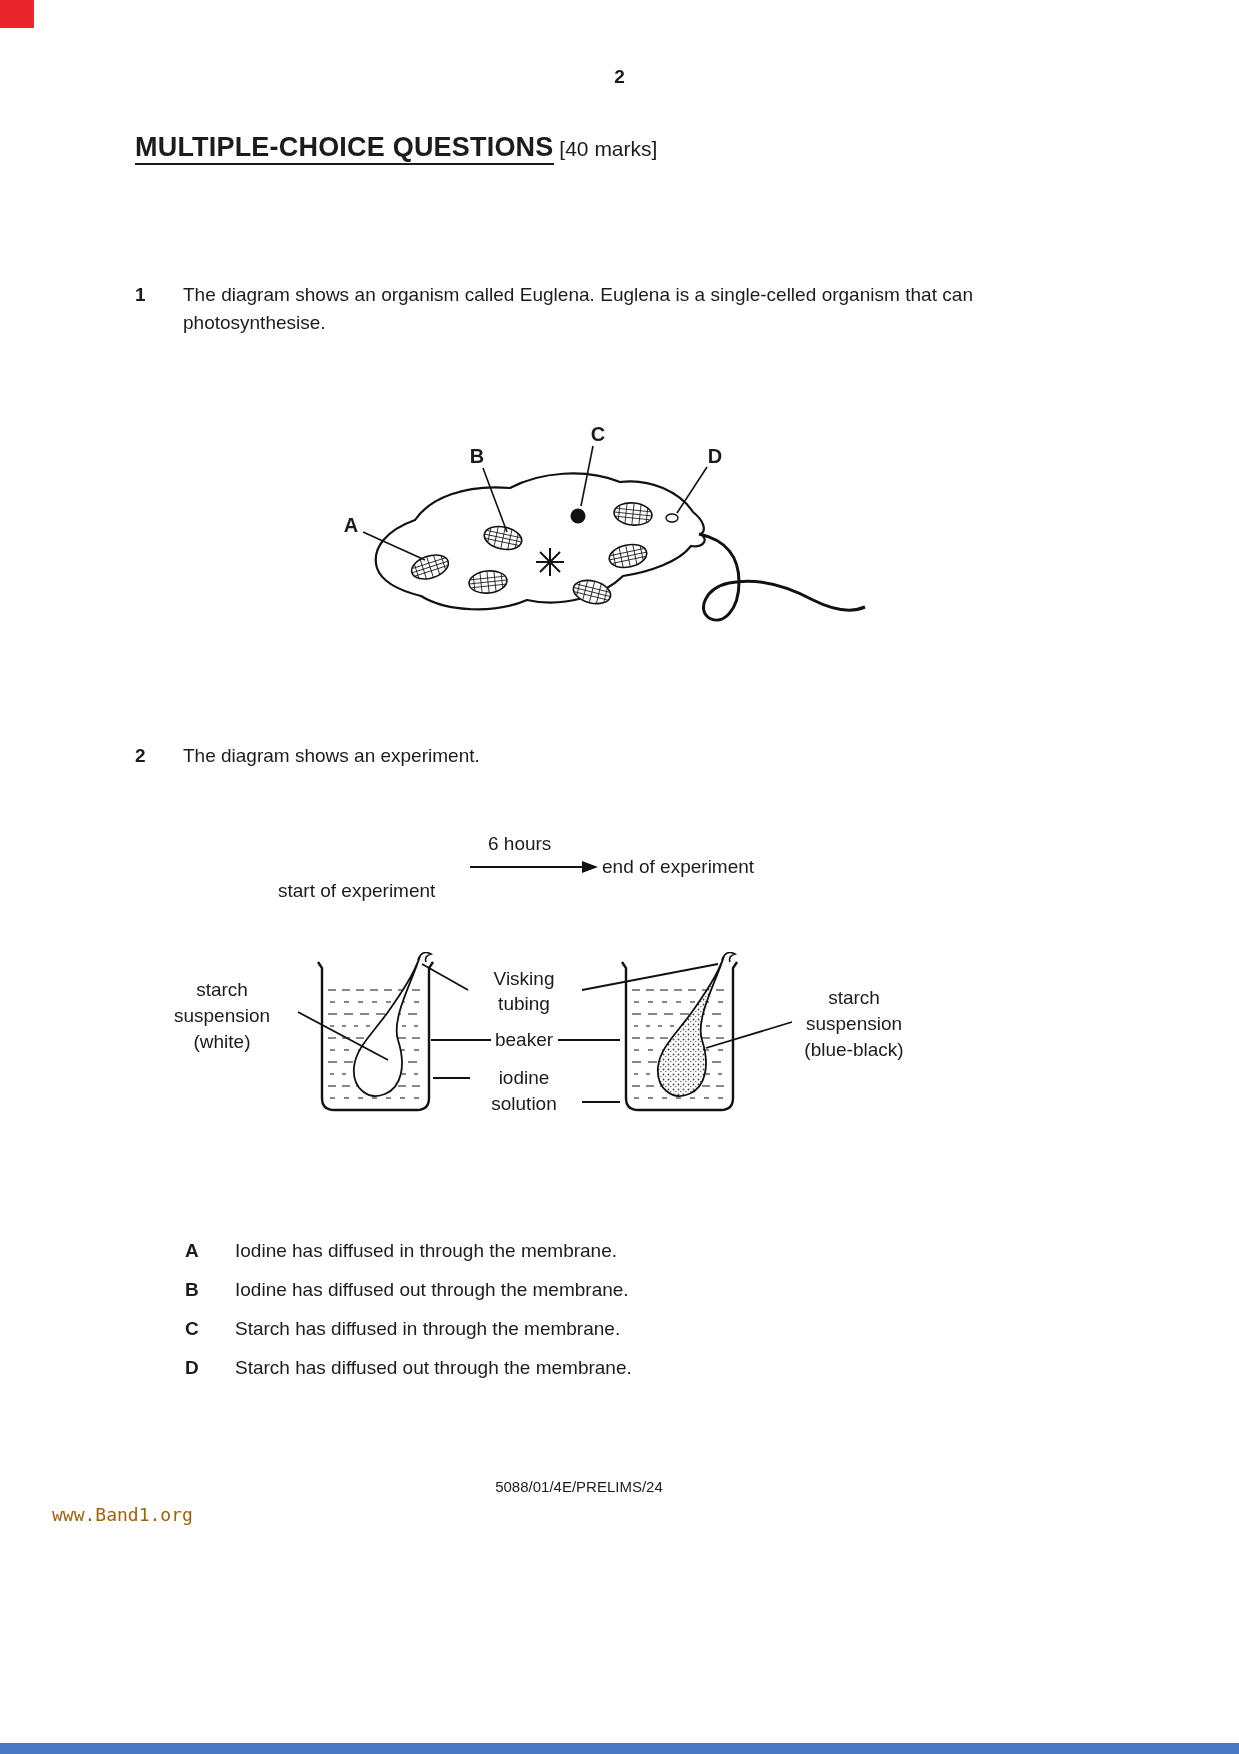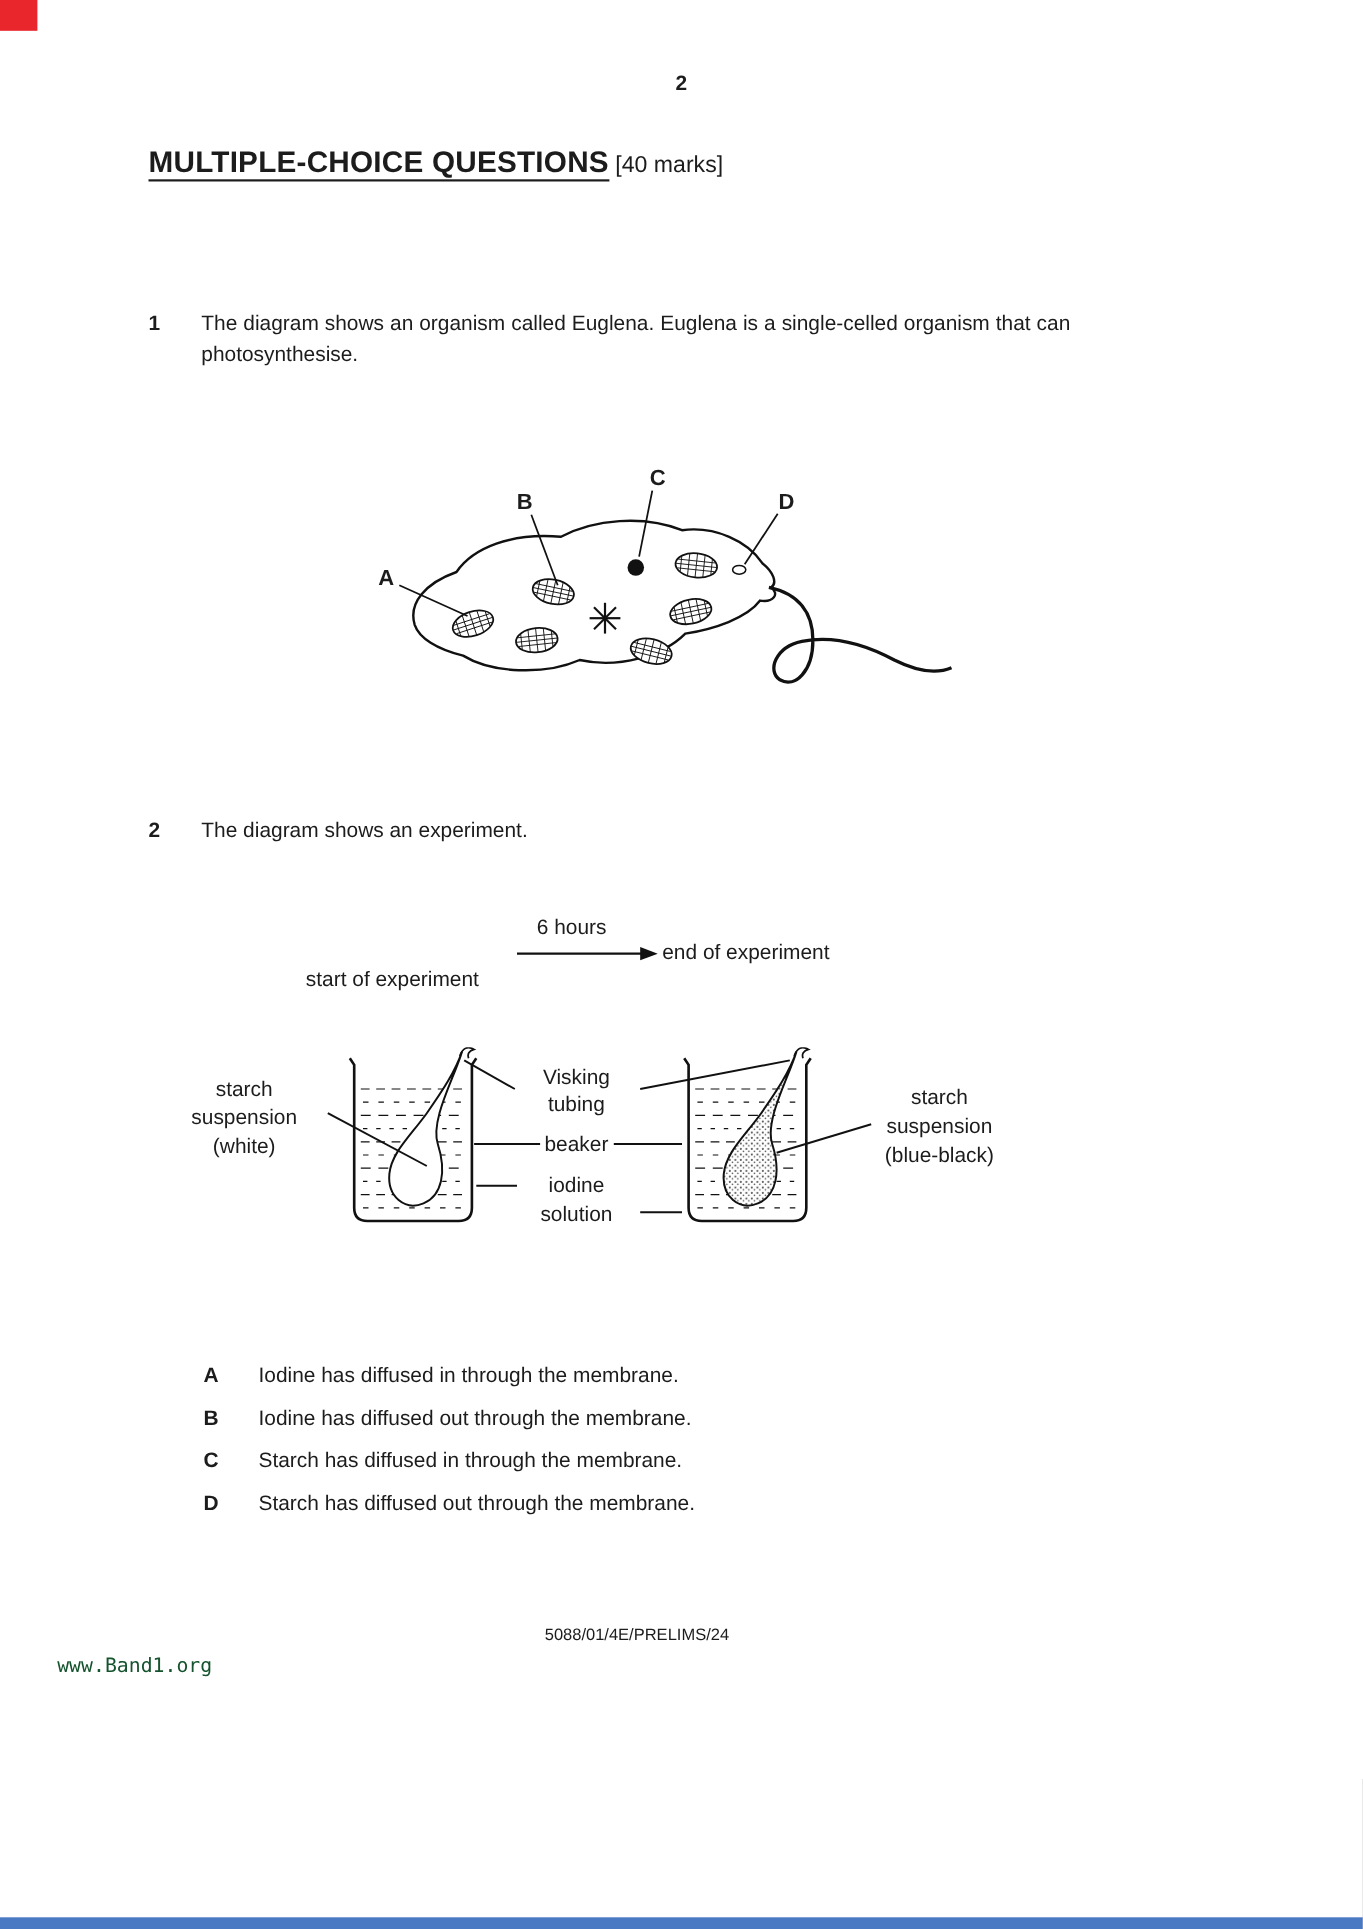--- a/index.html
+++ b/index.html
@@ -31,21 +31,21 @@
   #tl-start{left:278px;top:880px;}
   #tl-hours{left:488px;top:833px;}
   #tl-arrow{left:470px;top:860px;}
   #tl-end{left:602px;top:856px;}
   #experiment{left:150px;top:952px;}
   #q2-prompt{top:1181px;left:183px;font-size:19px;}
   #options{top:1240px;left:185px;font-size:19px;}
   .opt{display:flex;margin-bottom:17px;line-height:22px;}
   .opt .letter{font-weight:bold;width:50px;}
   #footer-code{top:1478px;left:0;width:1110px;text-align:center;font-size:15px;margin-left:24px;}
-  #site{left:52px;top:1504px;font-family:"DejaVu Sans Mono","Liberation Mono",monospace;font-size:18px;color:#14532d;}
+  #site{left:52px;top:1504px;font-family:"DejaVu Sans Mono","Liberation Mono",monospace;font-size:18px;color:#a16207;}
   svg text{font-family:"Liberation Sans","DejaVu Sans",sans-serif;fill:#1c1c1c;}
 </style>
 </head>
 <body>
 
 <div class="page">
 
   <div class="abs red-corner"></div>
 
   <div class="abs page-number">2</div>

